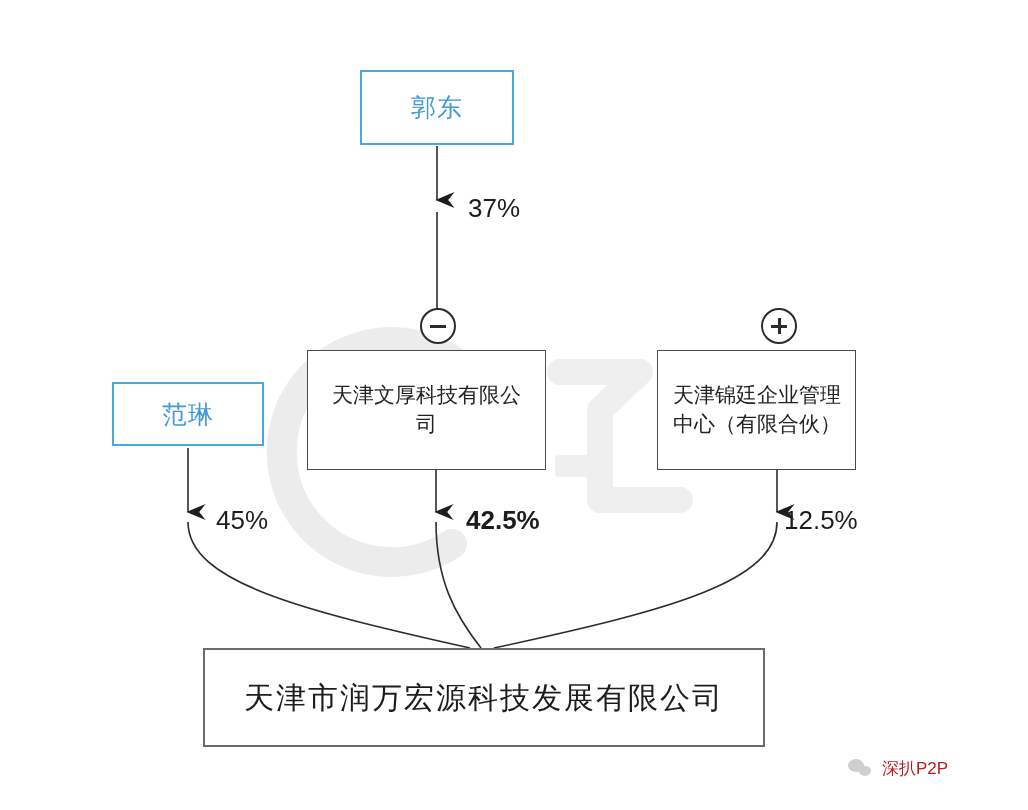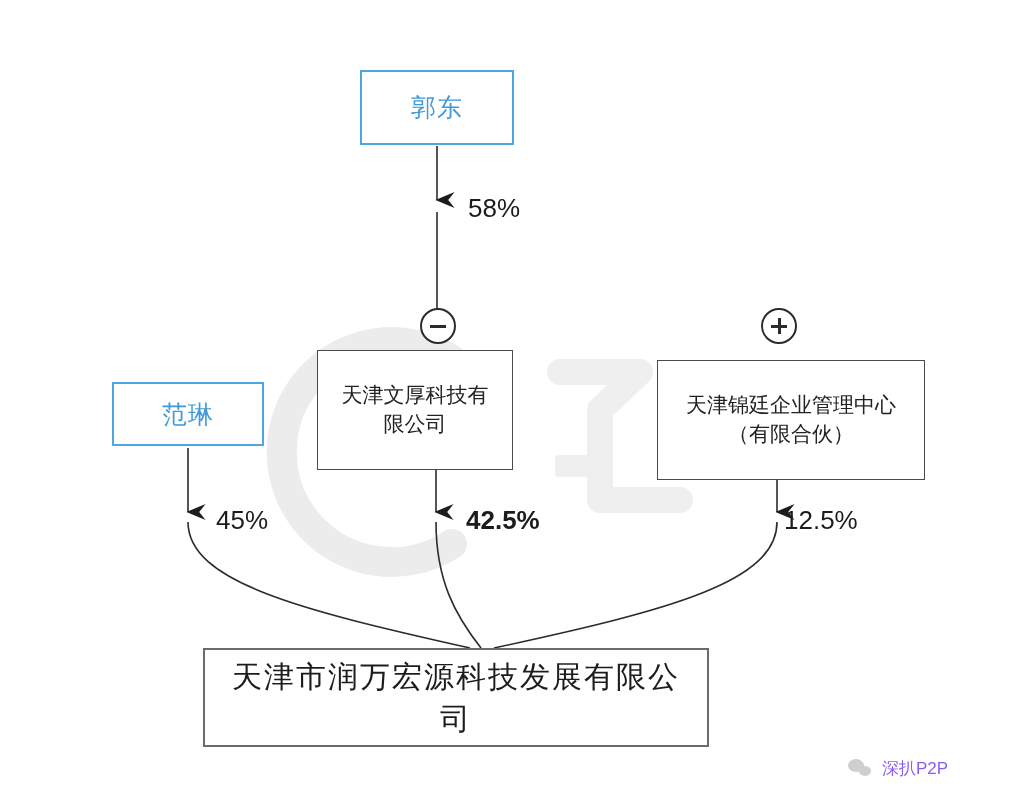--- a/index.html
+++ b/index.html
@@ -72,23 +72,23 @@
   .node.root {
     border: 2px solid #6b6b6b;
     font-size: 30px;
     letter-spacing: 2px;
     color: #1c1c1c;
   }
 
   
   #node-guodong  { left: 360px; top: 70px;  width: 154px; height: 75px; }
   #node-fanlin   { left: 112px; top: 382px; width: 152px; height: 64px; }
-  #node-wenhou   { left: 317px; top: 350px; width: 196px; height: 120px; }
-  #node-jinting  { left: 657px; top: 360px; width: 268px; height: 120px; }
-  #node-runwan   { left: 203px; top: 648px; width: 506px; height: 99px; }
+  #node-wenhou   { left: 307px; top: 350px; width: 239px; height: 120px; }
+  #node-jinting  { left: 657px; top: 350px; width: 199px; height: 120px; text-align: right; }
+  #node-runwan   { left: 203px; top: 648px; width: 562px; height: 99px; }
 
   
   .toggle {
     position: absolute;
     width: 32px;
     height: 32px;
     border-radius: 50%;
     border: 2px solid #2b2b2b;
     background: #ffffff;
     z-index: 3;
@@ -121,21 +121,21 @@
 
   
   #brand {
     position: absolute;
     left: 848px;
     top: 757px;
     z-index: 4;
     display: flex;
     align-items: center;
     gap: 8px;
-    color: #8b5cf6;
+    color: #b91c1c;
     font-size: 17px;
     white-space: nowrap;
   }
   #brand .mark {
     width: 26px;
     height: 20px;
     position: relative;
     flex: none;
   }
   #brand .mark .b1,
@@ -210,21 +210,21 @@
 
   <div class="toggle" id="toggle-minus">
     <span class="bar-h"></span>
   </div>
 
   <div class="toggle" id="toggle-plus">
     <span class="bar-h"></span>
     <span class="bar-v"></span>
   </div>
 
-  <div class="pct" id="pct-100">58%</div>
+  <div class="pct" id="pct-100">37%</div>
   <div class="pct" id="pct-45">45%</div>
   <div class="pct" id="pct-425">42.5%</div>
   <div class="pct" id="pct-125">12.5%</div>
 
   <div id="brand">
     <span class="mark">
       <span class="b1"></span>
       <span class="b2"></span>
     </span>
     <span>深扒P2P</span>

